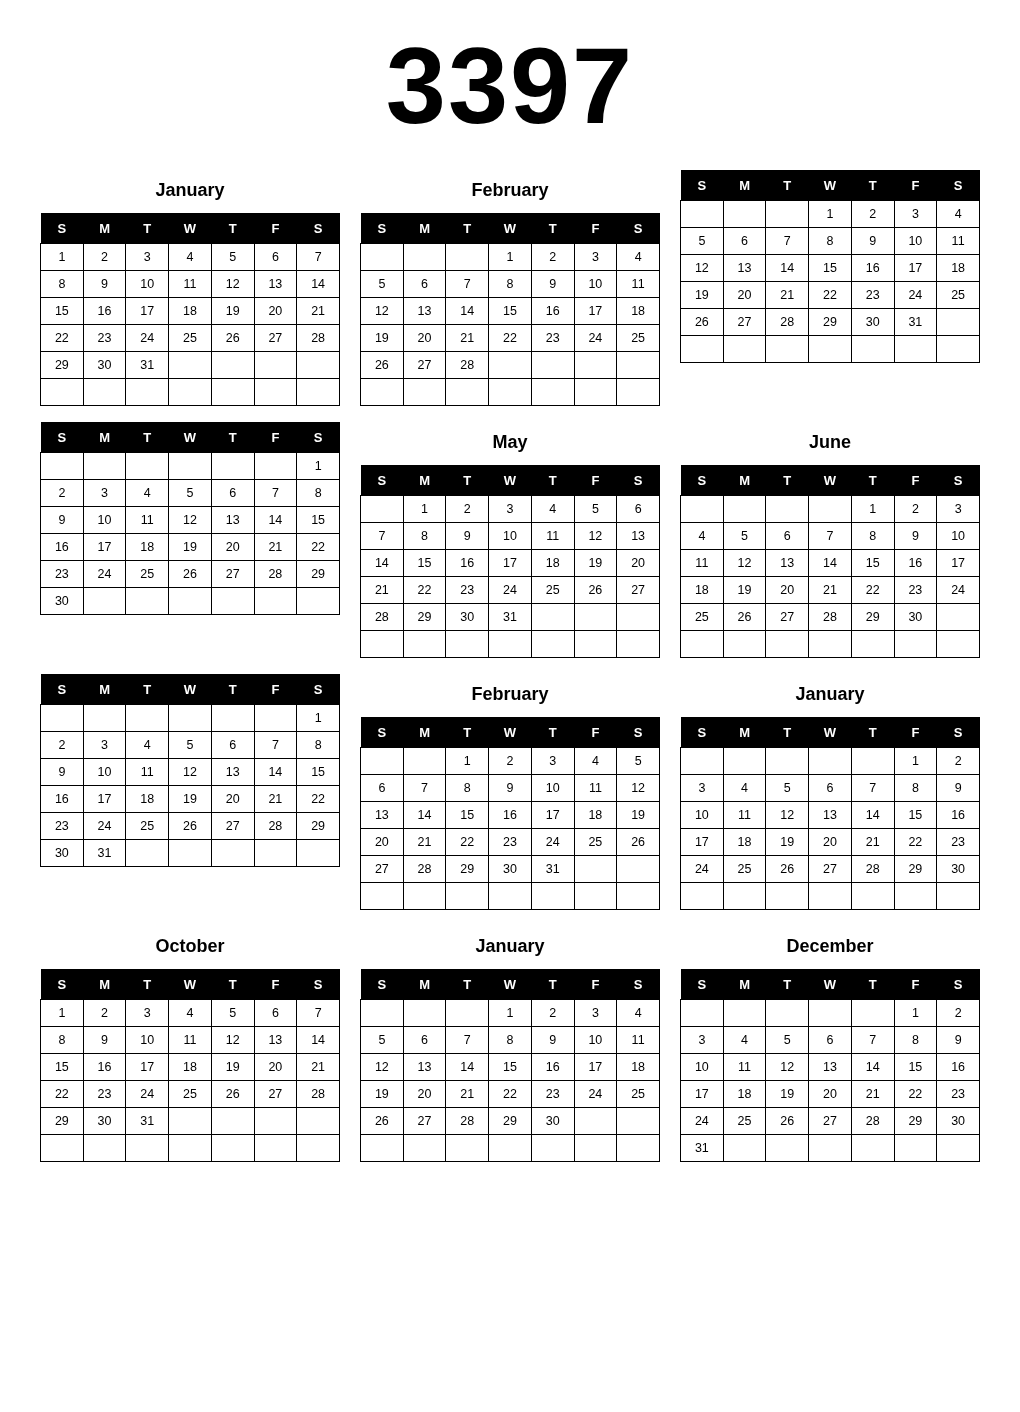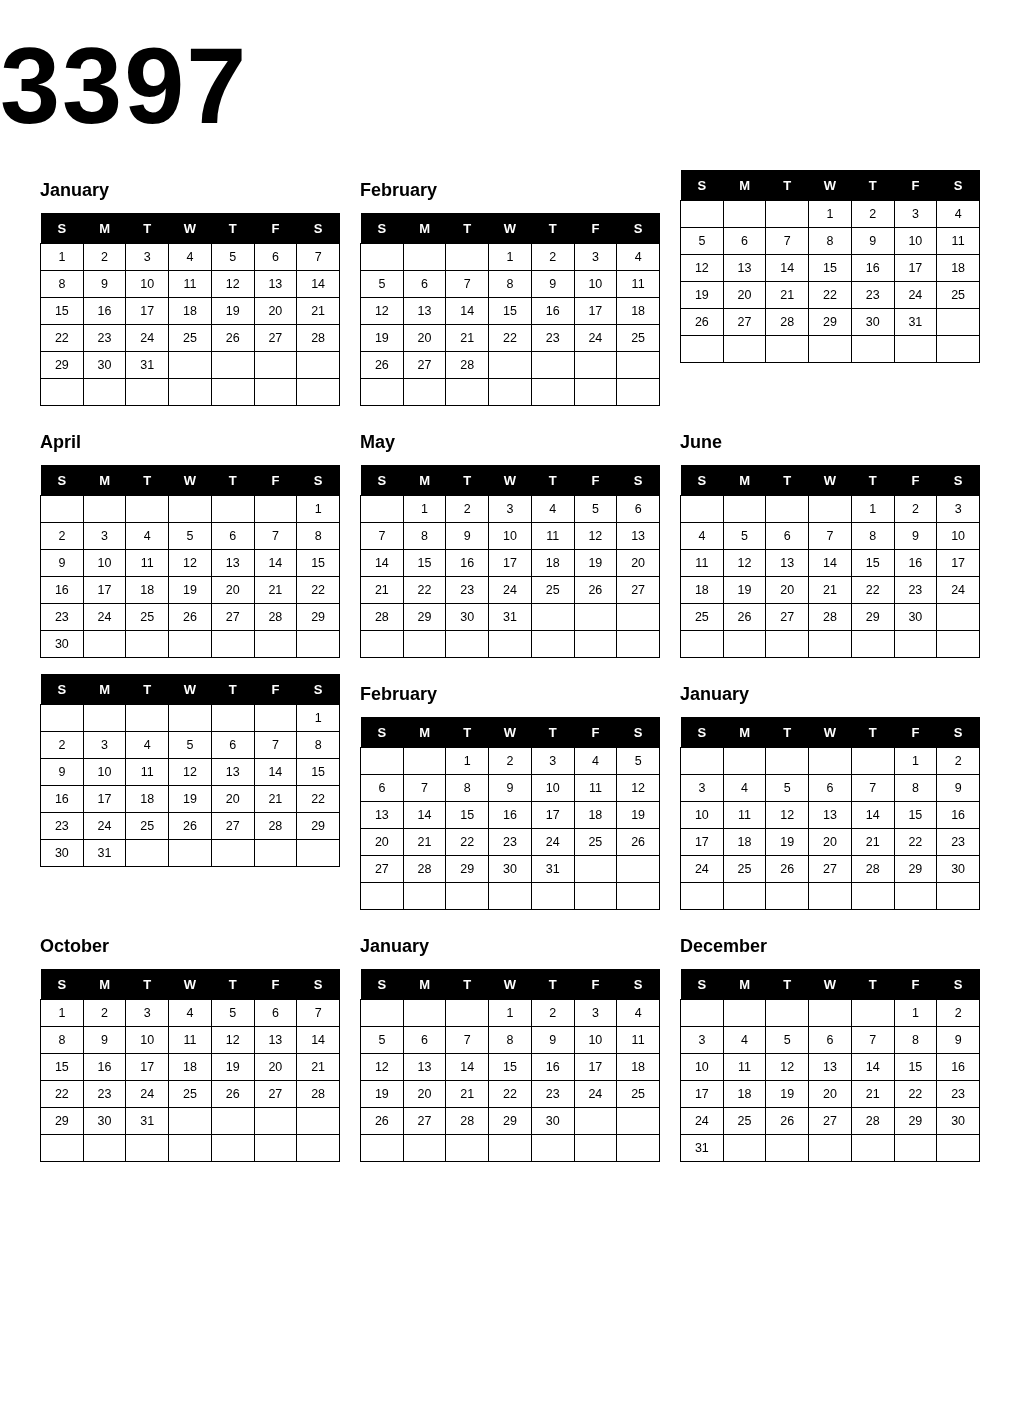--- a/index.html
+++ b/index.html
@@ -15,21 +15,21 @@
     overflow: hidden;
   }
   .page {
     width: 1020px;
     height: 1412px;
     position: relative;
     box-sizing: border-box;
     padding: 0;
   }
   .year-title {
-    text-align: left;
+    text-align: center;
     font-size: 108px;
     font-weight: bold;
     letter-spacing: 2px;
     line-height: 1;
     margin: 18px 0 15px 0;
     padding-top: 14px;
   }
   .months-grid {
     margin-top: 30px;
     display: grid;
@@ -38,20 +38,21 @@
     column-gap: 0px;
     row-gap: 0px;
   }
   .month {
     width: 320px;
     box-sizing: border-box;
     padding: 0 10px;
     margin-bottom: 16px;
   }
   .month-name {
+    text-align: center;
     font-size: 18px;
     font-weight: bold;
     margin: 10px 0 12px 0;
   }
   table.cal {
     border-collapse: collapse;
     width: 300px;
     table-layout: fixed;
   }
   table.cal thead th {
@@ -289,21 +290,20 @@
               <td></td>
               <td></td>
               <td></td>
               <td></td>
               <td></td>
             </tr>
           </tbody>
         </table>
       </div>
       <div class="month">
-        <div class="month-name">April</div>
         <table class="cal">
           <thead>
             <tr>
               <th>S</th>
               <th>M</th>
               <th>T</th>
               <th>W</th>
               <th>T</th>
               <th>F</th>
               <th>S</th>

